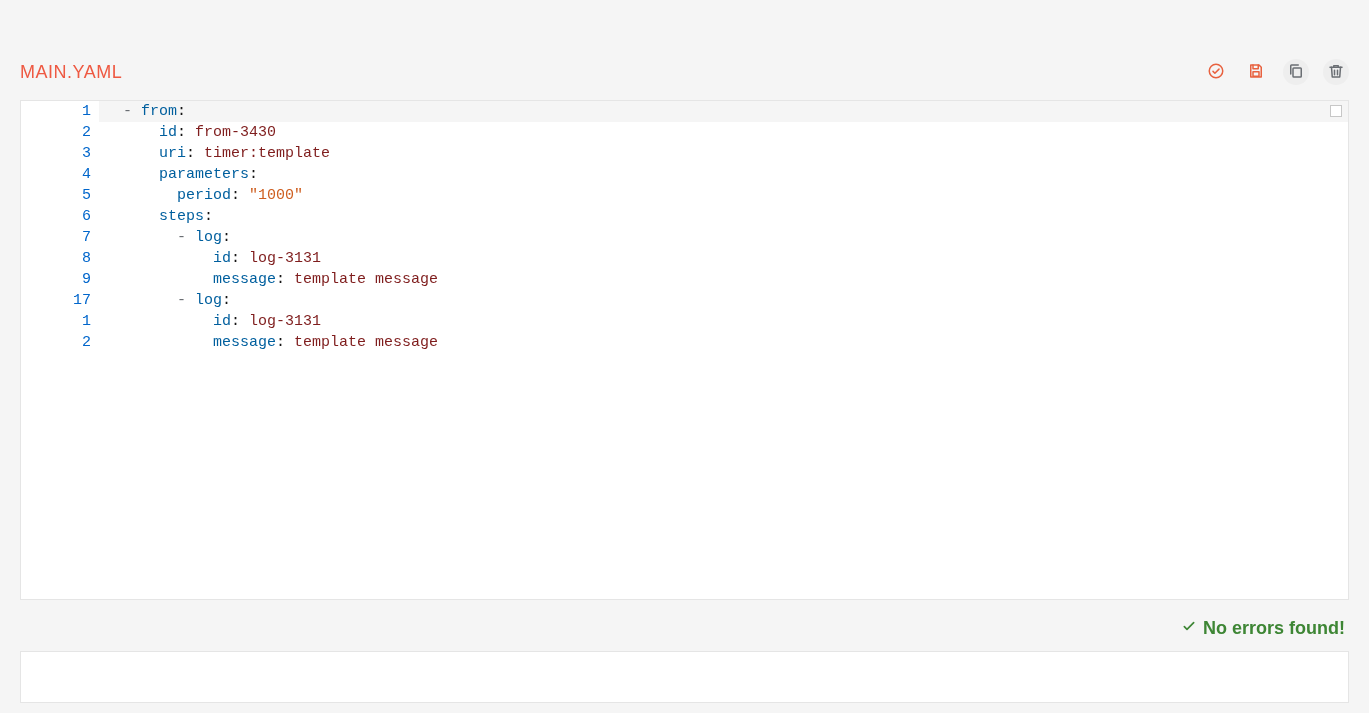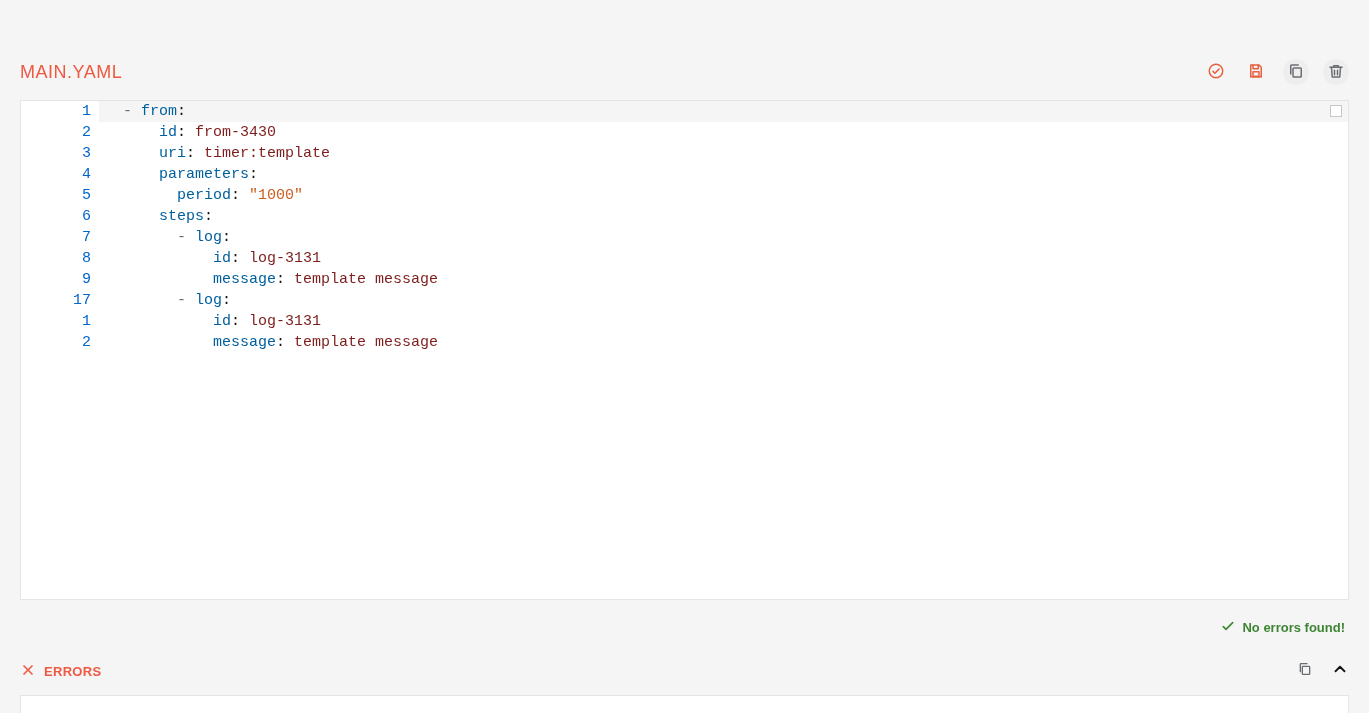--- a/index.html
+++ b/index.html
@@ -114,21 +114,21 @@
 
   
   .status-line {
     display: flex;
     justify-content: flex-end;
     align-items: center;
     gap: 6px;
     padding: 18px 4px 0 0;
     color: #3e8635;
     font-weight: 700;
-    font-size: 13px;
+    font-size: 18px;
   }
   .status-line svg { width: 16px; height: 16px; stroke: #3e8635; fill: none; }
 
   
   .errors-hdr {
     margin-top: 22px;
     display: flex;
     align-items: center;
     justify-content: space-between;
     height: 24px;
@@ -225,39 +225,16 @@
 
   <div class="status-line">
     <span>
       <svg viewBox="0 0 24 24" stroke-width="2.5" stroke-linecap="round" stroke-linejoin="round">
           <path d="M5 13l4 4L19 7"></path>
         </svg>
     </span>
     <span>No errors found!</span>
   </div>
 
-  <div class="errors-hdr">
-    <div class="errors-left">
-      <span style="cursor:pointer">
-        <svg viewBox="0 0 24 24" stroke-width="2.5" stroke-linecap="round" stroke-linejoin="round">
-            <path d="M6 6l12 12M18 6L6 18"></path>
-          </svg>
-      </span>
-      <span>ERRORS</span>
-    </div>
-    <div class="errors-right">
-      <span class="copy" style="cursor:pointer">
-        <svg viewBox="0 0 24 24" stroke-width="2" stroke-linecap="round" stroke-linejoin="round">
-            <rect x="8" y="8" width="11" height="12" rx="1"></rect>
-            <path d="M5 16V5a1 1 0 0 1 1-1h9"></path>
-          </svg>
-      </span>
-      <span class="chevron" style="cursor:pointer">
-        <svg viewBox="0 0 24 24" stroke-width="2.5" stroke-linecap="round" stroke-linejoin="round">
-            <path d="M6 15l6-6 6 6"></path>
-          </svg>
-      </span>
-    </div>
-  </div>
 
   <div class="errors-body"></div>
 
 </div>
 
 </body></html>

